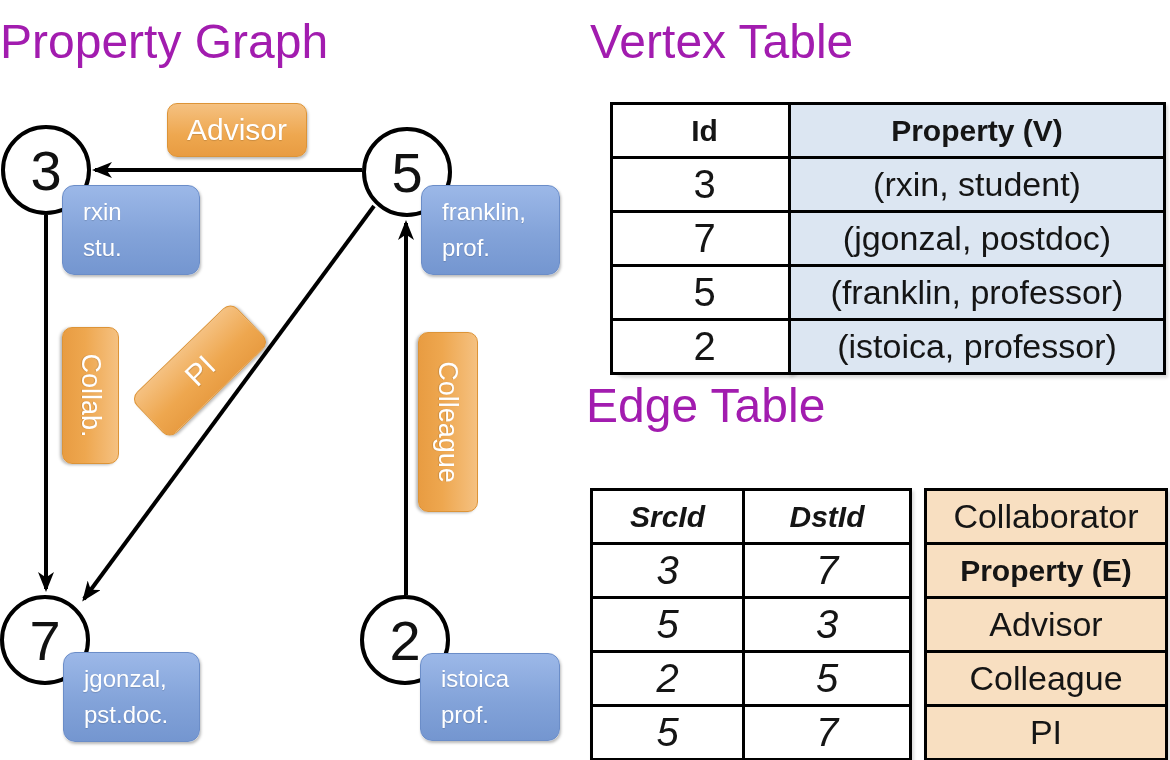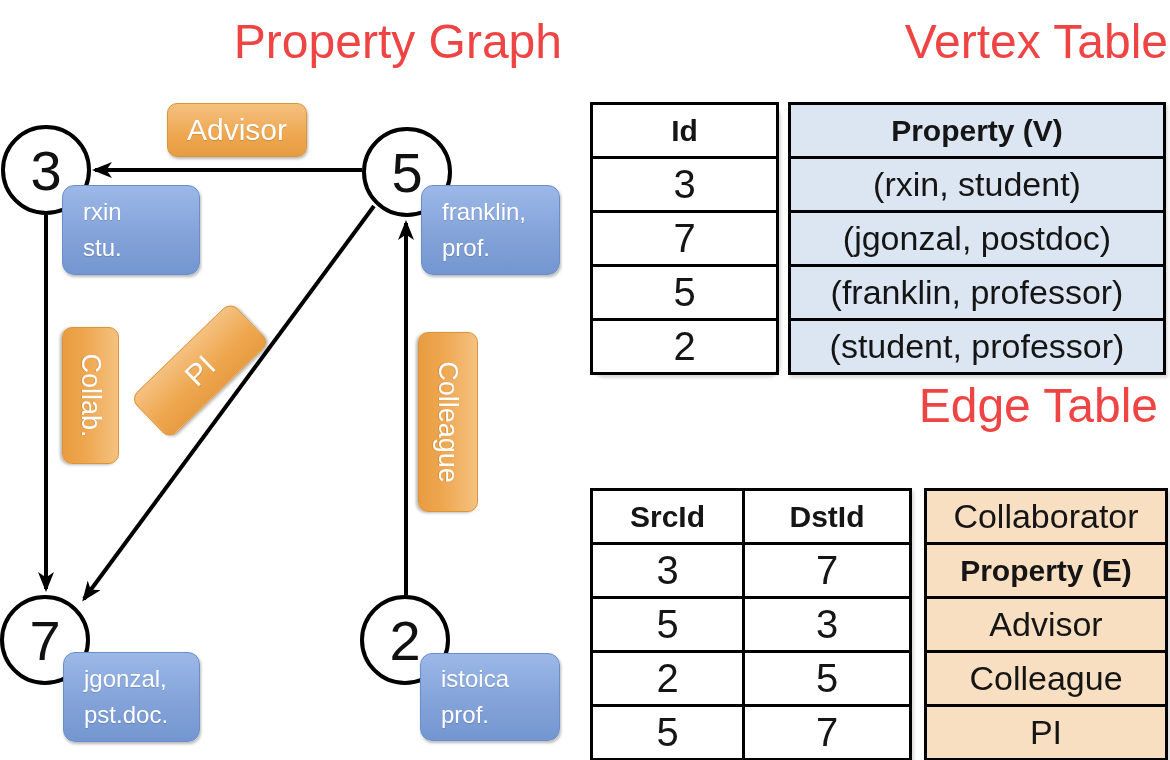--- a/index.html
+++ b/index.html
@@ -1,21 +1,21 @@
 <!DOCTYPE html>
 <html><head>
 <meta charset="utf-8">
 <style>
   html,body { margin:0; padding:0; background:#fff; }
   .stage {
     position:relative; width:1170px; height:760px; background:#ffffff;
     font-family:"Liberation Sans", sans-serif; overflow:hidden;
   }
   .slide-title {
-    position:absolute; font-size:48px; color:#ef4444; text-align:right;
+    position:absolute; font-size:48px; color:#a21caf; text-align:left;
     white-space:nowrap; line-height:1.1;
   }
   
   .node {
     position:absolute; width:90px; height:90px; box-sizing:border-box;
     border:4px solid #000; border-radius:50%; background:#fff;
     display:flex; align-items:center; justify-content:center;
     font-size:56px; color:#111; z-index:1;
   }
   
@@ -49,21 +49,21 @@
     border:3px solid #000; text-align:center; vertical-align:middle;
     padding:0; color:#151515; white-space:nowrap;
   }
   .dtable td.th   { font-weight:bold; font-size:30px; }
   .dtable td.num  { font-size:40px; }
   .dtable td.ptxt { font-size:34px; }
   td.bluefill   { background:#dce6f2; }
   td.orangefill { background:#f8dfc1; }
   .vt-id  td { width:183px; height:51px; }
   .vt-prop td { width:372px; height:51px; }
-  .et-ids td { height:51px; }
+  .et-ids td { height:51px;font-style:italic; }
   .et-ids td.c1 { width:149px; }
   .et-ids td.c2 { width:164px; }
   .et-prop td { width:238px; height:51px; }
 </style>
 </head>
 <body>
 
 <div class="stage">
 
   <div class="slide-title" style="left:0; top:16px; width:562px;">Property Graph</div>
@@ -110,21 +110,21 @@
   </div>
   <div class="prop-label" style="left:63px; top:652px; width:137px; height:90px;">
     <span>jgonzal,</span>
     <span>pst.doc.</span>
   </div>
   <div class="prop-label" style="left:420px; top:653px; width:140px; height:88px;">
     <span>istoica</span>
     <span>prof.</span>
   </div>
 
-  <table class="dtable vt-id" style="left:590px; top:102px;border-radius:13px;">
+  <table class="dtable vt-id" style="left:610px; top:102px;border-radius:13px;">
     <tbody>
         <tr>
           <td class="th">Id</td>
         </tr>
     <tr>
           <td class="num">3</td>
         </tr>
     <tr>
           <td class="num">7</td>
         </tr>
@@ -145,21 +145,21 @@
     <tr>
           <td class="ptxt bluefill">(rxin, student)</td>
         </tr>
     <tr>
           <td class="ptxt bluefill">(jgonzal, postdoc)</td>
         </tr>
     <tr>
           <td class="ptxt bluefill">(franklin, professor)</td>
         </tr>
     <tr>
-          <td class="ptxt bluefill">(student, professor)</td>
+          <td class="ptxt bluefill">(istoica, professor)</td>
         </tr>
   </tbody>
     </table>
 
   <table class="dtable et-ids" style="left:590px; top:488px;">
     <tbody>
         <tr>
       <td class="th c1">SrcId</td>
       <td class="th c2">DstId</td>
     </tr>

